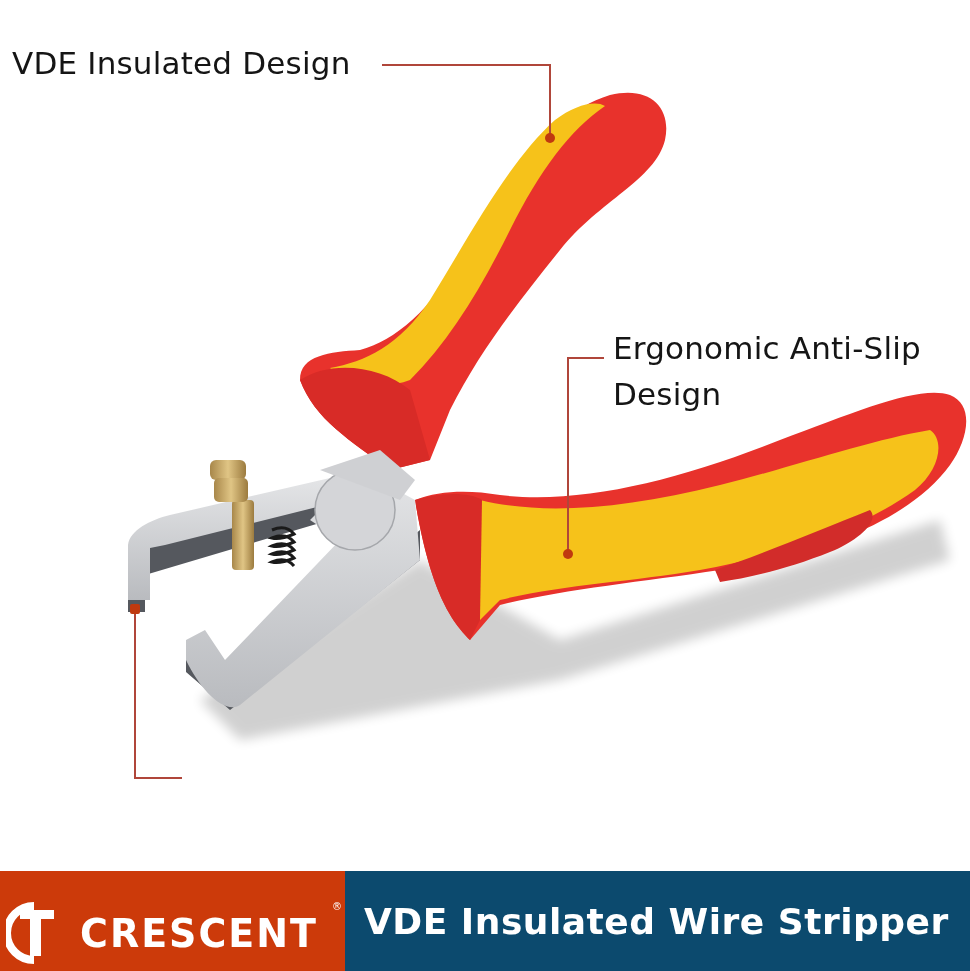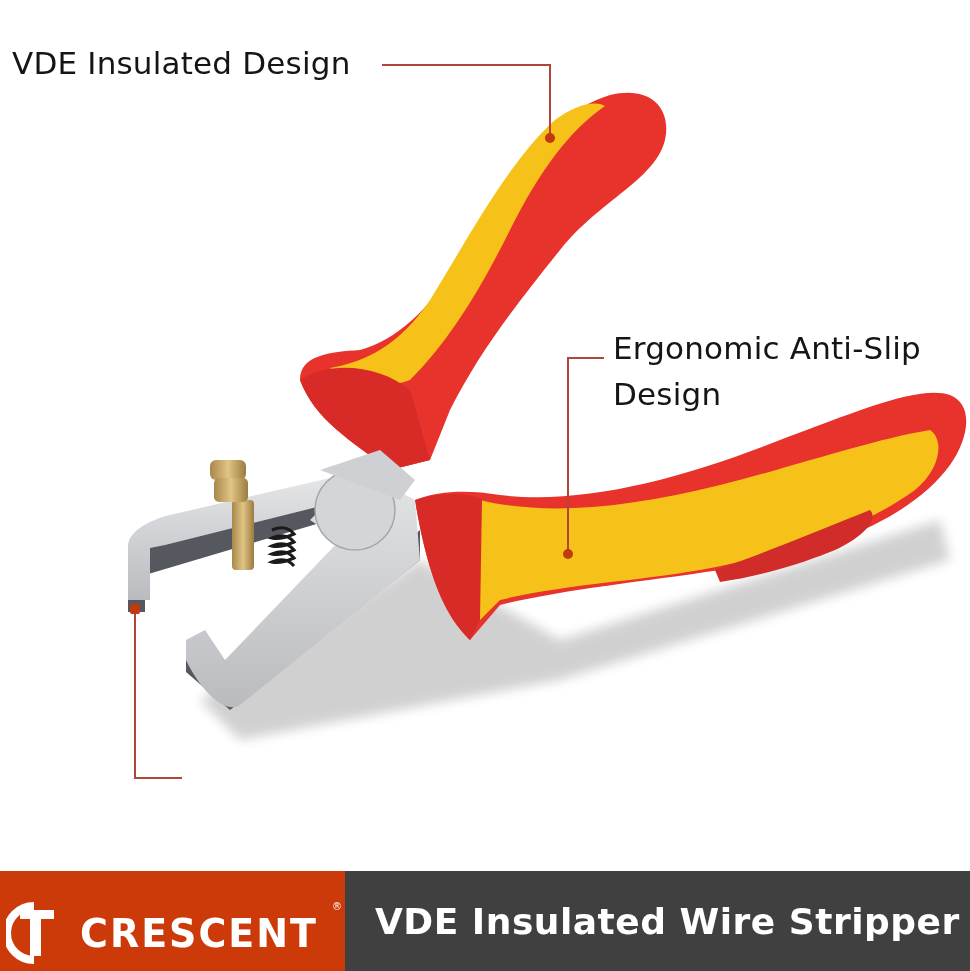--- a/index.html
+++ b/index.html
@@ -18,22 +18,22 @@
     width: 345px; height: 124px; background: #cc3a0a;
     display: flex; align-items: center; padding-left: 6px; box-sizing: border-box; gap: 12px;
   }
   .brand-logo { width: 56px; height: 70px; }
   .brand-name {
     color: #ffffff; font-family: "DejaVu Sans", sans-serif; font-weight: bold;
     font-size: 38px; letter-spacing: 2px; margin-left: 6px; transform: scaleY(1.05);
   }
   .brand-reg { color: #ffffff; font-size: 10px; align-self: flex-start; margin-top: 30px; margin-left: 2px; }
   .title-block {
-    flex: 1; height: 100px; background: #404040;
-    display: flex; align-items: center; padding-left: 30px; box-sizing: border-box;
+    flex: 1; height: 100px; background: #0c4a6e;
+    display: flex; align-items: center; padding-left: 19px; box-sizing: border-box;
   }
   .product-title { color: #ffffff; font-weight: bold; font-size: 36px; letter-spacing: 0.5px; }
 </style>
 </head>
 <body>
 
 <div class="canvas">
 
   <svg class="product-art" width="970" height="871" viewBox="0 0 970 871" xmlns="http://www.w3.org/2000/svg">
     <defs>

